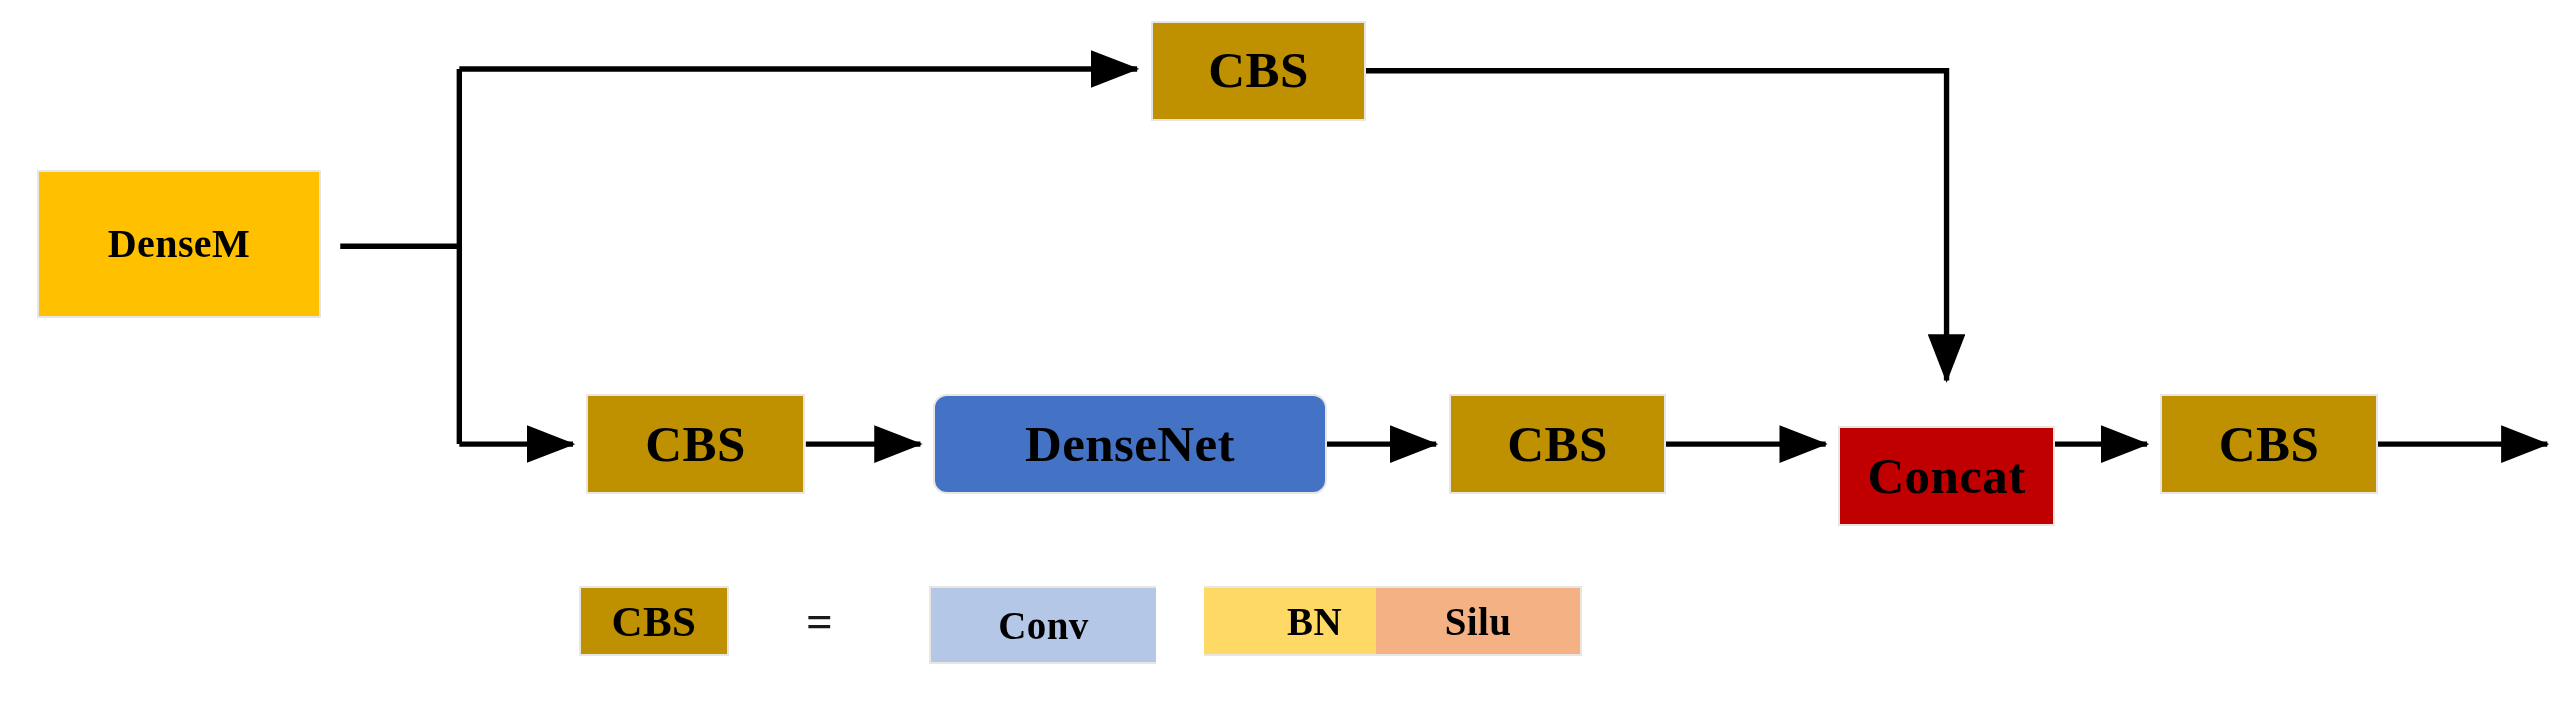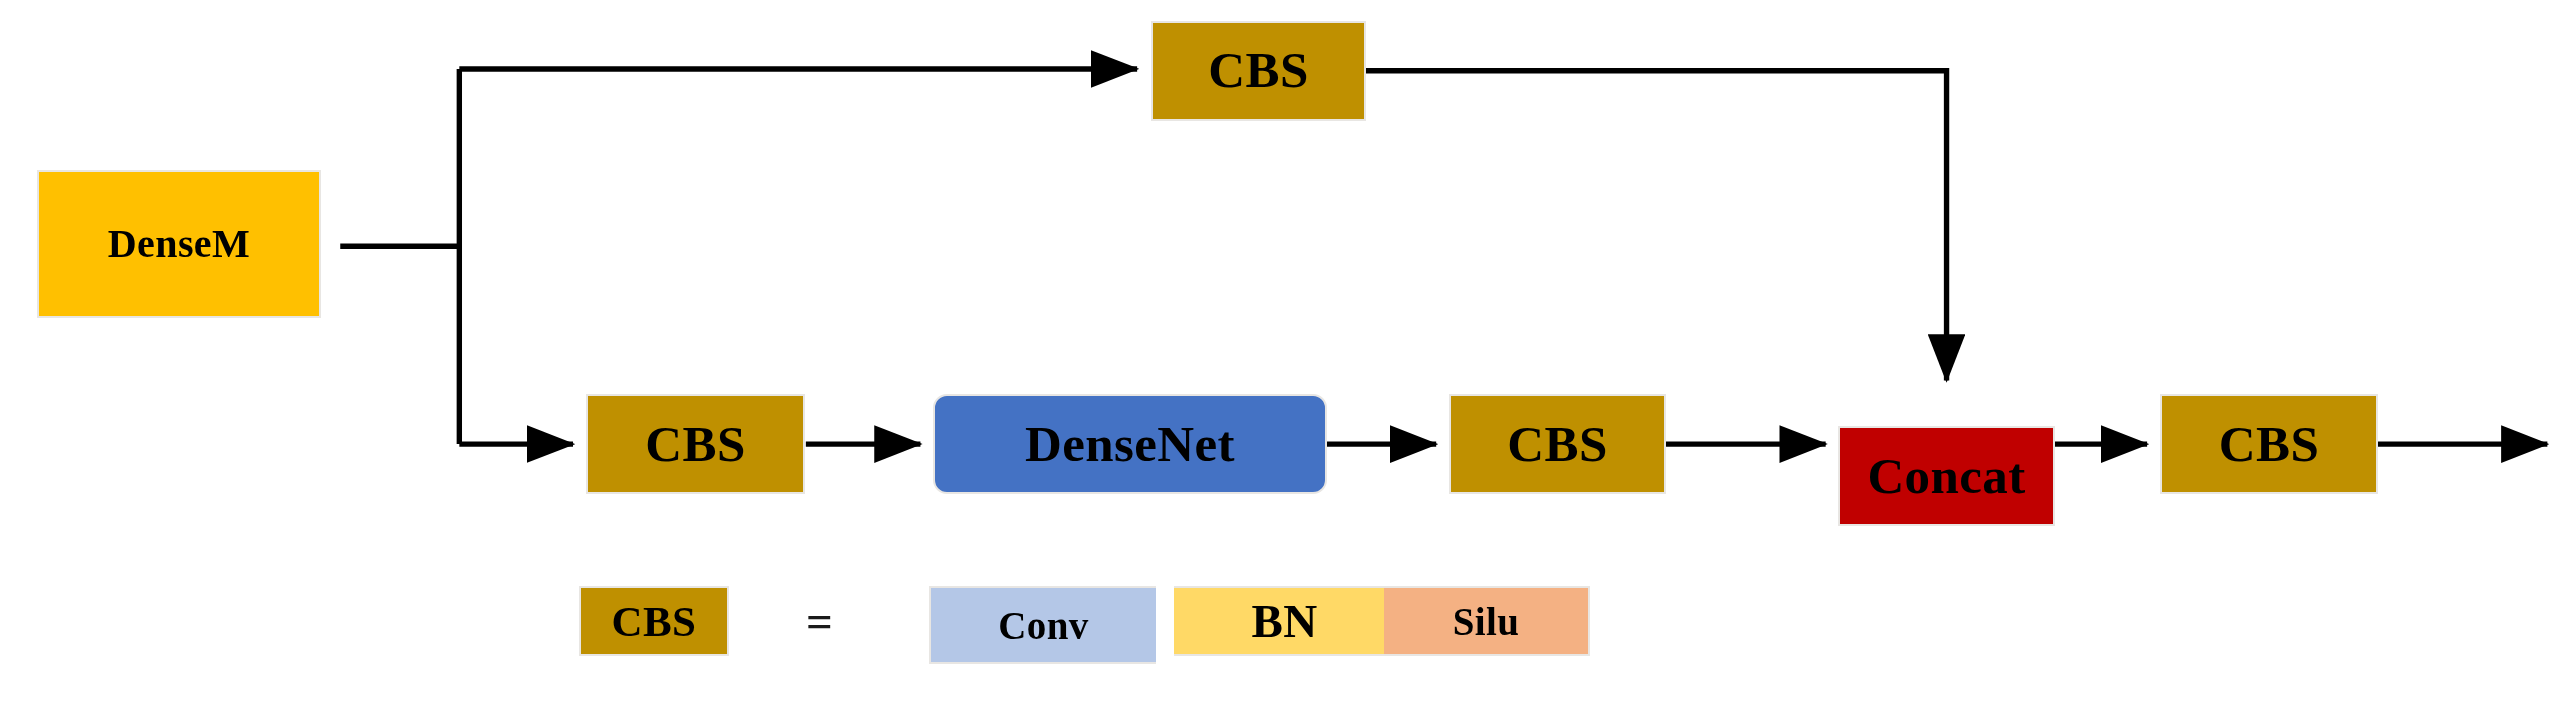--- a/index.html
+++ b/index.html
@@ -34,22 +34,22 @@
   .node-densem   { left: 37px;   top: 170px; width: 284px; height: 148px; font-size: 40px; background: #FFC000; }
   .node-cbs-top  { left: 1151px; top: 20.6px;  width: 215px; height: 100px; font-size: 51px; background: #BF9000; }
   .node-cbs-1    { left: 586px;  top: 394px; width: 219px; height: 100px; font-size: 51px; background: #BF9000; }
   .node-densenet { left: 933px; top: 394px; width: 394px; height: 100px; font-size: 51px; background: #4472C4; border-radius: 14px; }
   .node-cbs-2    { left: 1449px; top: 394px; width: 217px; height: 100px; font-size: 51px; background: #BF9000; }
   .node-concat   { left: 1838px; top: 394px; width: 217px; height: 100px; font-size: 51px; background: #C00000; margin-top: 32px; }
   .node-cbs-3    { left: 2160px; top: 394px; width: 218px; height: 100px; font-size: 51px; background: #BF9000; }
 
   .legend-cbs    { left: 579px;  top: 586px; width: 150px; height: 70px; font-size: 43px; background: #BF9000; }
   .legend-conv   { left: 929px; top: 586px; width: 227px; height: 78px; font-size: 39px; background: #B4C7E7; border-right: none; }
-  .legend-bn     { left: 1174px; top: 586px; width: 221px; height: 70px; font-size: 47px; background: #FFD966; border-left: none; border-right: none; }
-  .legend-silu   { left: 1376px; top: 586px; width: 206px; height: 70px; font-size: 39px; background: #F4B183; border-left: none; margin-left: 8px; }
+  .legend-bn     { left: 1204px; top: 586px; width: 221px; height: 70px; font-size: 39px; background: #FFD966; border-left: none; border-right: none; }
+  .legend-silu   { left: 1376px; top: 586px; width: 206px; height: 70px; font-size: 39px; background: #F4B183; border-left: none; }
 
   .equals-sign {
     position: absolute;
     left: 766px;
     top: 586px;
     width: 107px;
     height: 70px;
     display: flex;
     align-items: center;
     justify-content: center;

